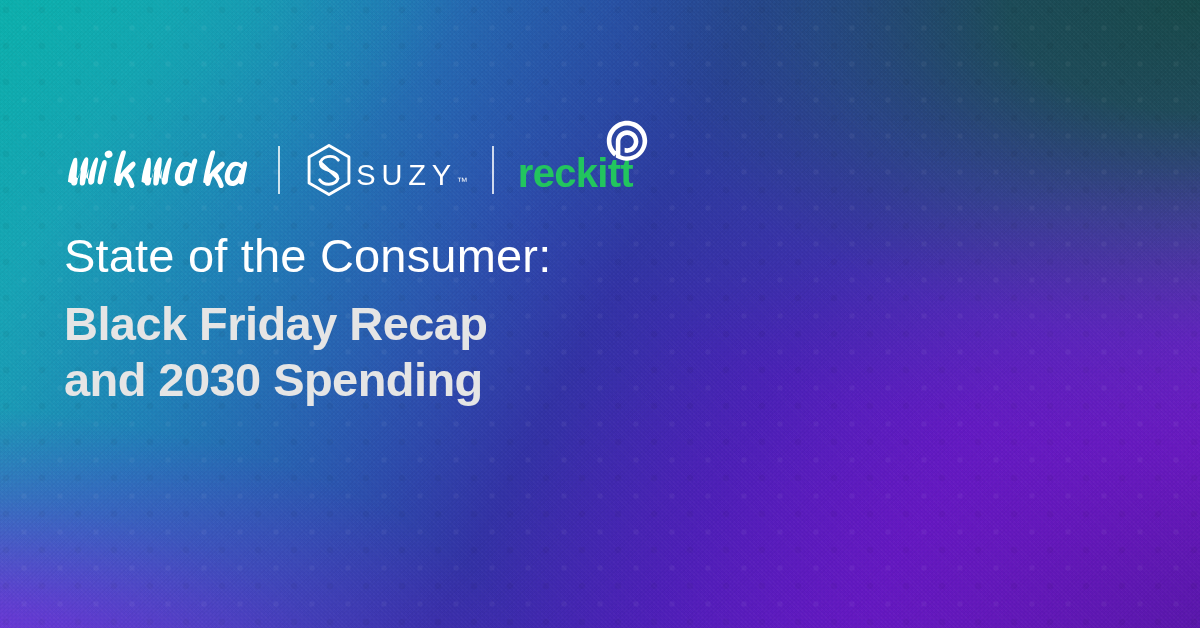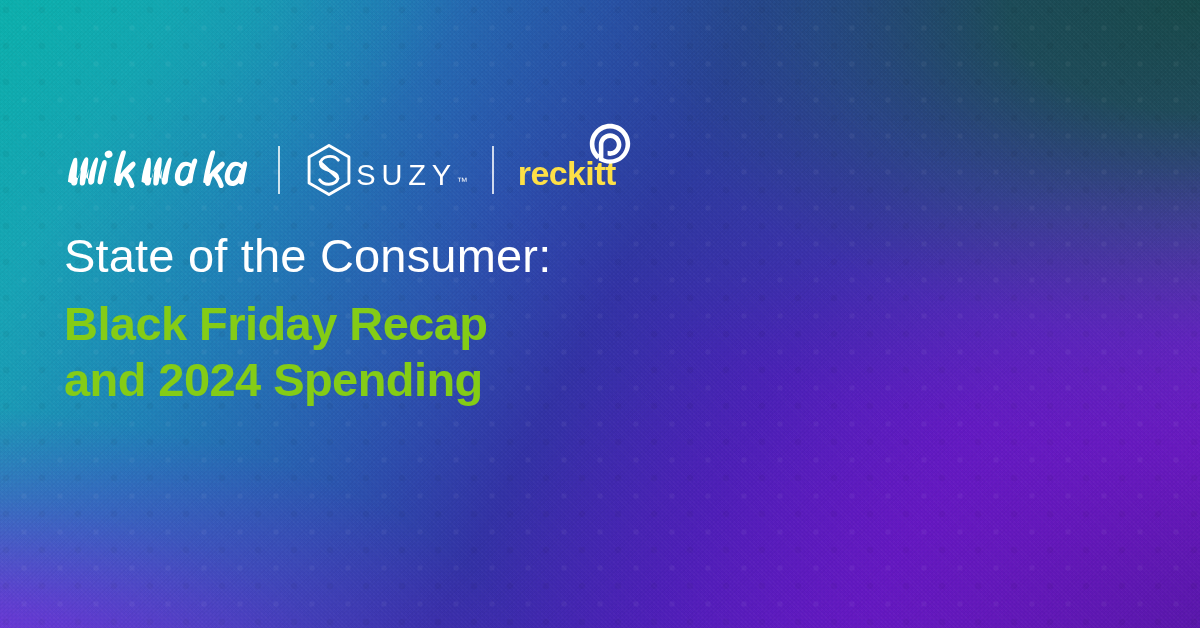--- a/index.html
+++ b/index.html
@@ -163,22 +163,22 @@
     vertical-align: baseline;
     letter-spacing: 0;
     opacity: 0.95;
   }
 
   .logo-reckitt {
     position: relative;
     padding-top: 6px;
   }
   .reckitt-word {
-    color: #fde047;
-    font-size: 34px;
+    color: #22c55e;
+    font-size: 40px;
     font-weight: 700;
     letter-spacing: -0.018em;
     line-height: 1;
     display: block;
   }
   .reckitt-mark {
     position: absolute;
     right: -16px;
     top: -28px;
     width: 44px;
@@ -196,21 +196,21 @@
     letter-spacing: 0.004em;
     line-height: 1.18;
     white-space: nowrap;
   }
 
   .headline {
     position: absolute;
     top: 296px;
     left: 0;
     width: 560px;
-    color: #84cc16;
+    color: #e5e5e5;
     font-size: 47px;
     font-weight: 700;
     letter-spacing: -0.012em;
     line-height: 1.20;
   }
   .headline-line { display: block; white-space: nowrap; }
 </style>
 </head>
 <body>
 
@@ -264,17 +264,17 @@
         </svg>
         <span class="reckitt-word">reckitt</span>
       </div>
 
     </div>
 
     <div class="eyebrow">State of the Consumer:</div>
 
     <div class="headline">
       <span class="headline-line">Black Friday Recap</span>
-      <span class="headline-line">and 2024 Spending</span>
+      <span class="headline-line">and 2030 Spending</span>
     </div>
 
   </div>
 </div>
 
 </body></html>

